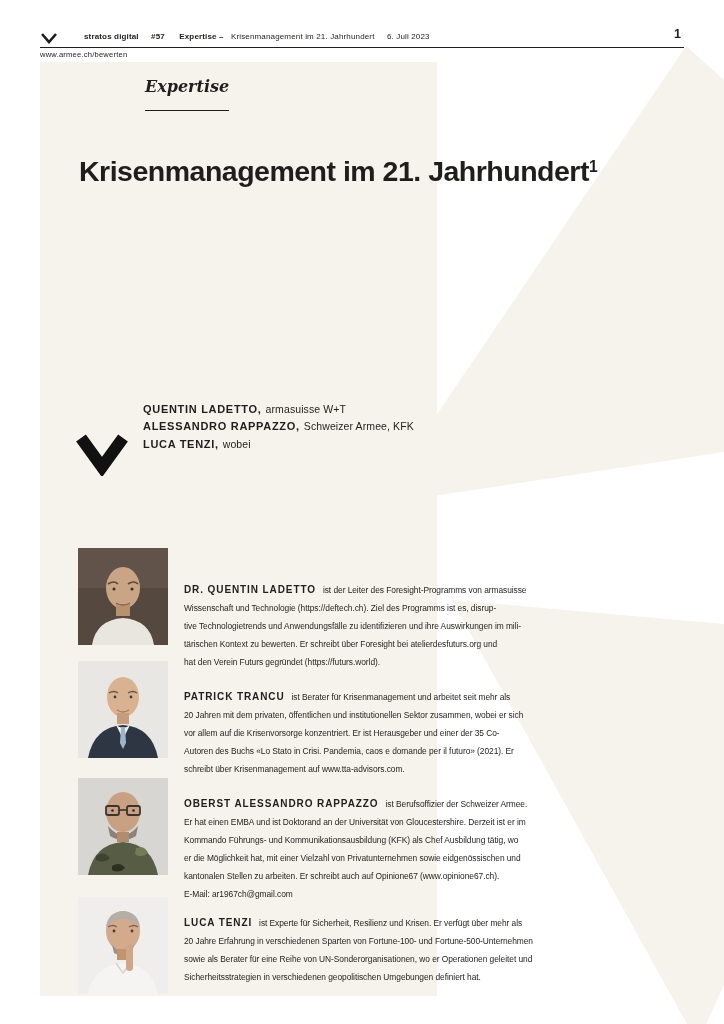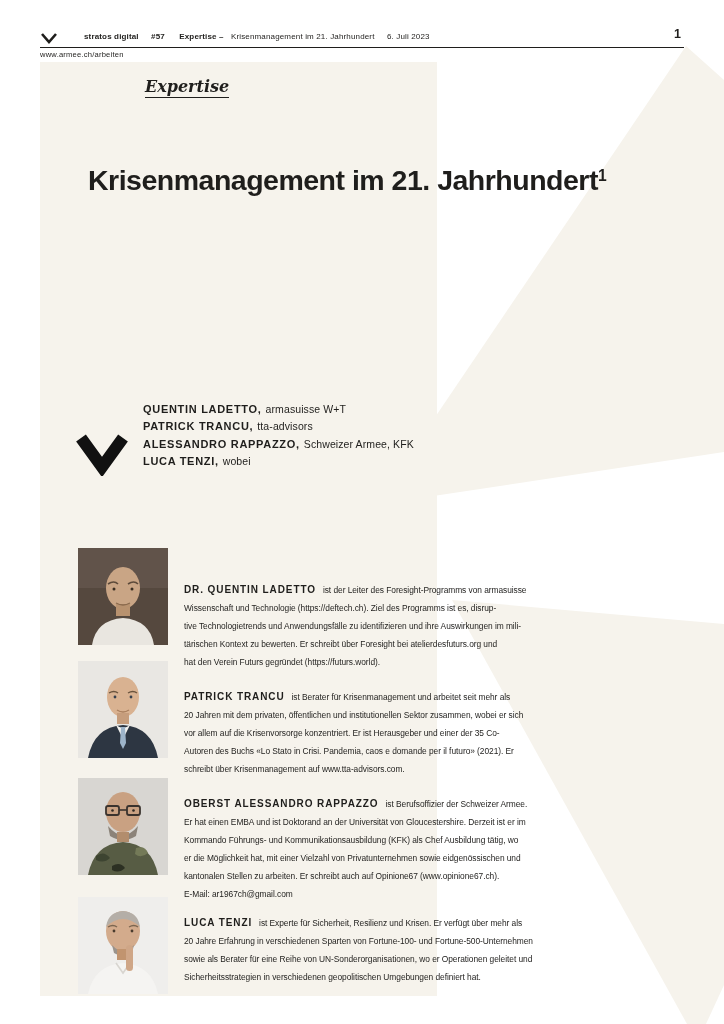--- a/index.html
+++ b/index.html
@@ -18,21 +18,21 @@
   .hdr-text span{display:inline-block;}
   .sp10{margin-left:10px;} .sp5{margin-left:5px;} .sp12{margin-left:12px;}
   .page-num{position:absolute;left:674px;top:27px;font-size:12.5px;font-weight:bold;}
   .hdr-rule{position:absolute;left:40px;top:47px;width:644px;height:1px;background:#1f1e1c;}
   .site-url{position:absolute;left:40px;top:50px;font-size:7.6px;letter-spacing:.2px;}
 
   
   .kicker{
     position:absolute;left:145px;top:77px;
     font-family:"DejaVu Serif","Liberation Serif",serif;font-style:italic;font-weight:bold;
-    font-size:16px;border-bottom:1.4px solid #1f1e1c;padding-bottom:1px;
+    font-size:16px;border-bottom:1.4px solid #1f1e1c;padding-bottom:14px;
   }
 
   
   .title{position:absolute;left:79px;top:155px;font-size:28.5px;font-weight:bold;letter-spacing:-.5px;white-space:nowrap;}
   .title sup{font-size:55%;vertical-align:baseline;position:relative;top:-.55em;letter-spacing:0;}
   .subtitle{position:absolute;left:80px;top:226px;font-size:13.4px;font-weight:bold;letter-spacing:.1px;white-space:nowrap;}
 
   
   .big-chevron{position:absolute;left:76px;top:434px;}
   .authors{position:absolute;left:143px;top:400px;}
@@ -71,35 +71,32 @@
     </svg>
     <div class="hdr-text">
       <span class="b">stratos digital</span>
       <span class="b sp10">#57</span>
       <span class="b sp12">Expertise –</span>
       <span class="sp5">Krisenmanagement im 21. Jahrhundert</span>
       <span class="sp10">6. Juli 2023</span>
     </div>
     <div class="page-num">1</div>
     <div class="hdr-rule"></div>
-    <div class="site-url">www.armee.ch/arbeiten</div>
+    <div class="site-url">www.armee.ch/bewerten</div>
 
     <div class="kicker">Expertise</div>
 
-    <h1 class="title" style="margin:9px"><span>Krisenmanagement im 21. Jahrhundert</span><sup>1</sup></h1>
+    <h1 class="title" style="margin:0"><span>Krisenmanagement im 21. Jahrhundert</span><sup>1</sup></h1>
 
     <svg class="big-chevron" width="52" height="42" viewBox="0 0 52 42">
       <polyline points="5,4 26,33 47,4" fill="none" stroke="#111111" stroke-width="12"></polyline>
     </svg>
     <div class="authors">
       <div class="author-row">
         <span class="author-name">QUENTIN LADETTO,</span><span class="author-aff">armasuisse W+T</span>
-      </div>
-      <div class="author-row">
-        <span class="author-name">PATRICK TRANCU,</span><span class="author-aff">tta-advisors</span>
       </div>
       <div class="author-row">
         <span class="author-name">ALESSANDRO RAPPAZZO,</span><span class="author-aff">Schweizer Armee, KFK</span>
       </div>
       <div class="author-row">
         <span class="author-name">LUCA TENZI,</span><span class="author-aff">wobei</span>
       </div>
     </div>
 
     <svg class="bio-photo p1" viewBox="0 0 90 97">

